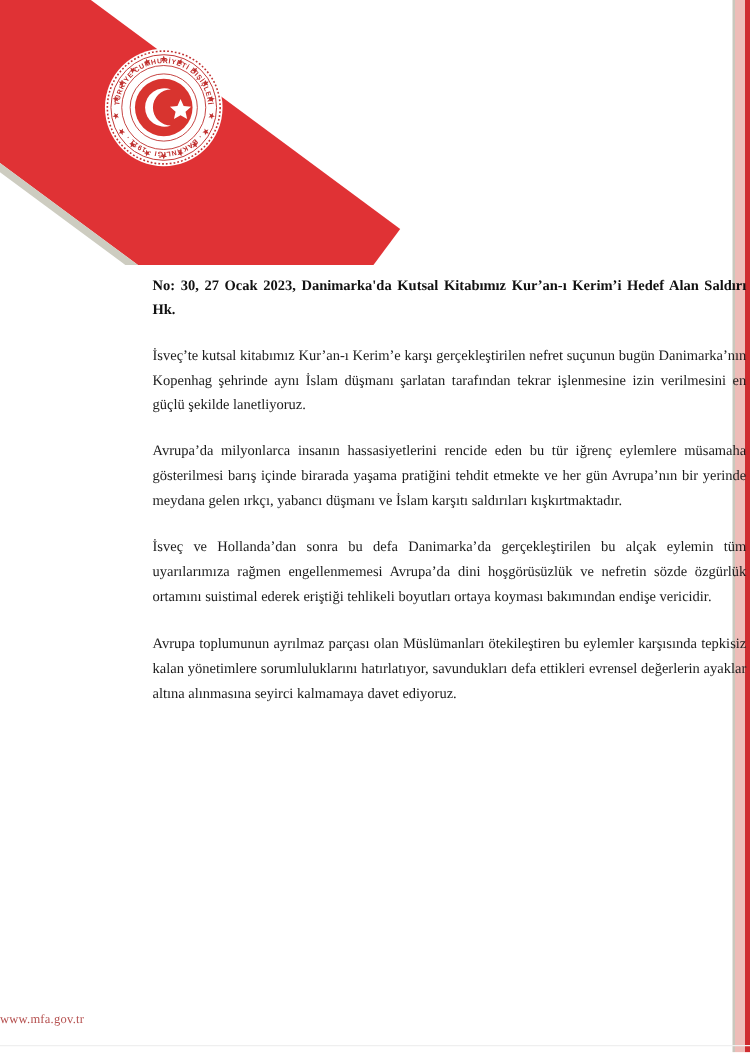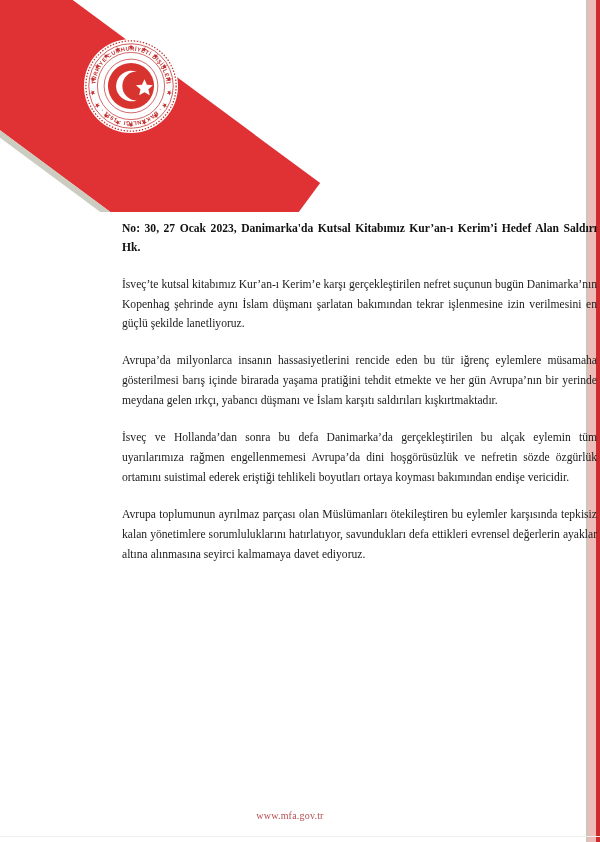--- a/index.html
+++ b/index.html
@@ -127,21 +127,21 @@
     margin: 0 0 17px 0;
   }
   .para:last-child { margin-bottom: 0; }
 
   
   .footer {
     position: absolute;
     left: 0;
     top: 810px;
     width: 580px;
-    text-align: center;
+    text-align: left;
     font-family: "Liberation Serif", serif;
     font-size: 10px;
     color: #b5504f;
     letter-spacing: 0.2px;
   }
   .footer-line {
     position: absolute;
     left: 0;
     top: 836px;
     width: 600px;
@@ -245,21 +245,21 @@
 
       <circle cx="100" cy="100" r="48" fill="#d8342f"></circle>
       <path d="M 112,70 A 32,32 0 1,0 112,130 A 25,25 0 1,1 112,70 Z" fill="#ffffff"></path>
       <polygon fill="#ffffff" points="128,86 133.2,97.4 145.6,98.6 136.3,107 139,119.2 128,113 117,119.2 119.7,107 110.4,98.6 122.8,97.4"></polygon>
     </svg>
   </div>
 
 
   <div class="content">
     <p class="doc-title">No: 30, 27 Ocak 2023, Danimarka'da Kutsal Kitabımız Kur’an-ı Kerim’i Hedef Alan Saldırı Hk.</p>
-    <p class="para">İsveç’te kutsal kitabımız Kur’an-ı Kerim’e karşı gerçekleştirilen nefret suçunun bugün Danimarka’nın Kopenhag şehrinde aynı İslam düşmanı şarlatan bakımından tekrar işlenmesine izin verilmesini en güçlü şekilde lanetliyoruz.</p>
+    <p class="para">İsveç’te kutsal kitabımız Kur’an-ı Kerim’e karşı gerçekleştirilen nefret suçunun bugün Danimarka’nın Kopenhag şehrinde aynı İslam düşmanı şarlatan tarafından tekrar işlenmesine izin verilmesini en güçlü şekilde lanetliyoruz.</p>
     <p class="para">Avrupa’da milyonlarca insanın hassasiyetlerini rencide eden bu tür iğrenç eylemlere müsamaha gösterilmesi barış içinde birarada yaşama pratiğini tehdit etmekte ve her gün Avrupa’nın bir yerinde meydana gelen ırkçı, yabancı düşmanı ve İslam karşıtı saldırıları kışkırtmaktadır.</p>
     <p class="para">İsveç ve Hollanda’dan sonra bu defa Danimarka’da gerçekleştirilen bu alçak eylemin tüm uyarılarımıza rağmen engellenmemesi Avrupa’da dini hoşgörüsüzlük ve nefretin sözde özgürlük ortamını suistimal ederek eriştiği tehlikeli boyutları ortaya koyması bakımından endişe vericidir.</p>
     <p class="para">Avrupa toplumunun ayrılmaz parçası olan Müslümanları ötekileştiren bu eylemler karşısında tepkisiz kalan yönetimlere sorumluluklarını hatırlatıyor, savundukları defa ettikleri evrensel değerlerin ayaklar altına alınmasına seyirci kalmamaya davet ediyoruz.</p>
   </div>
 
   <div class="footer">www.mfa.gov.tr</div>
   <div class="footer-line"></div>
 
 </div>
 

